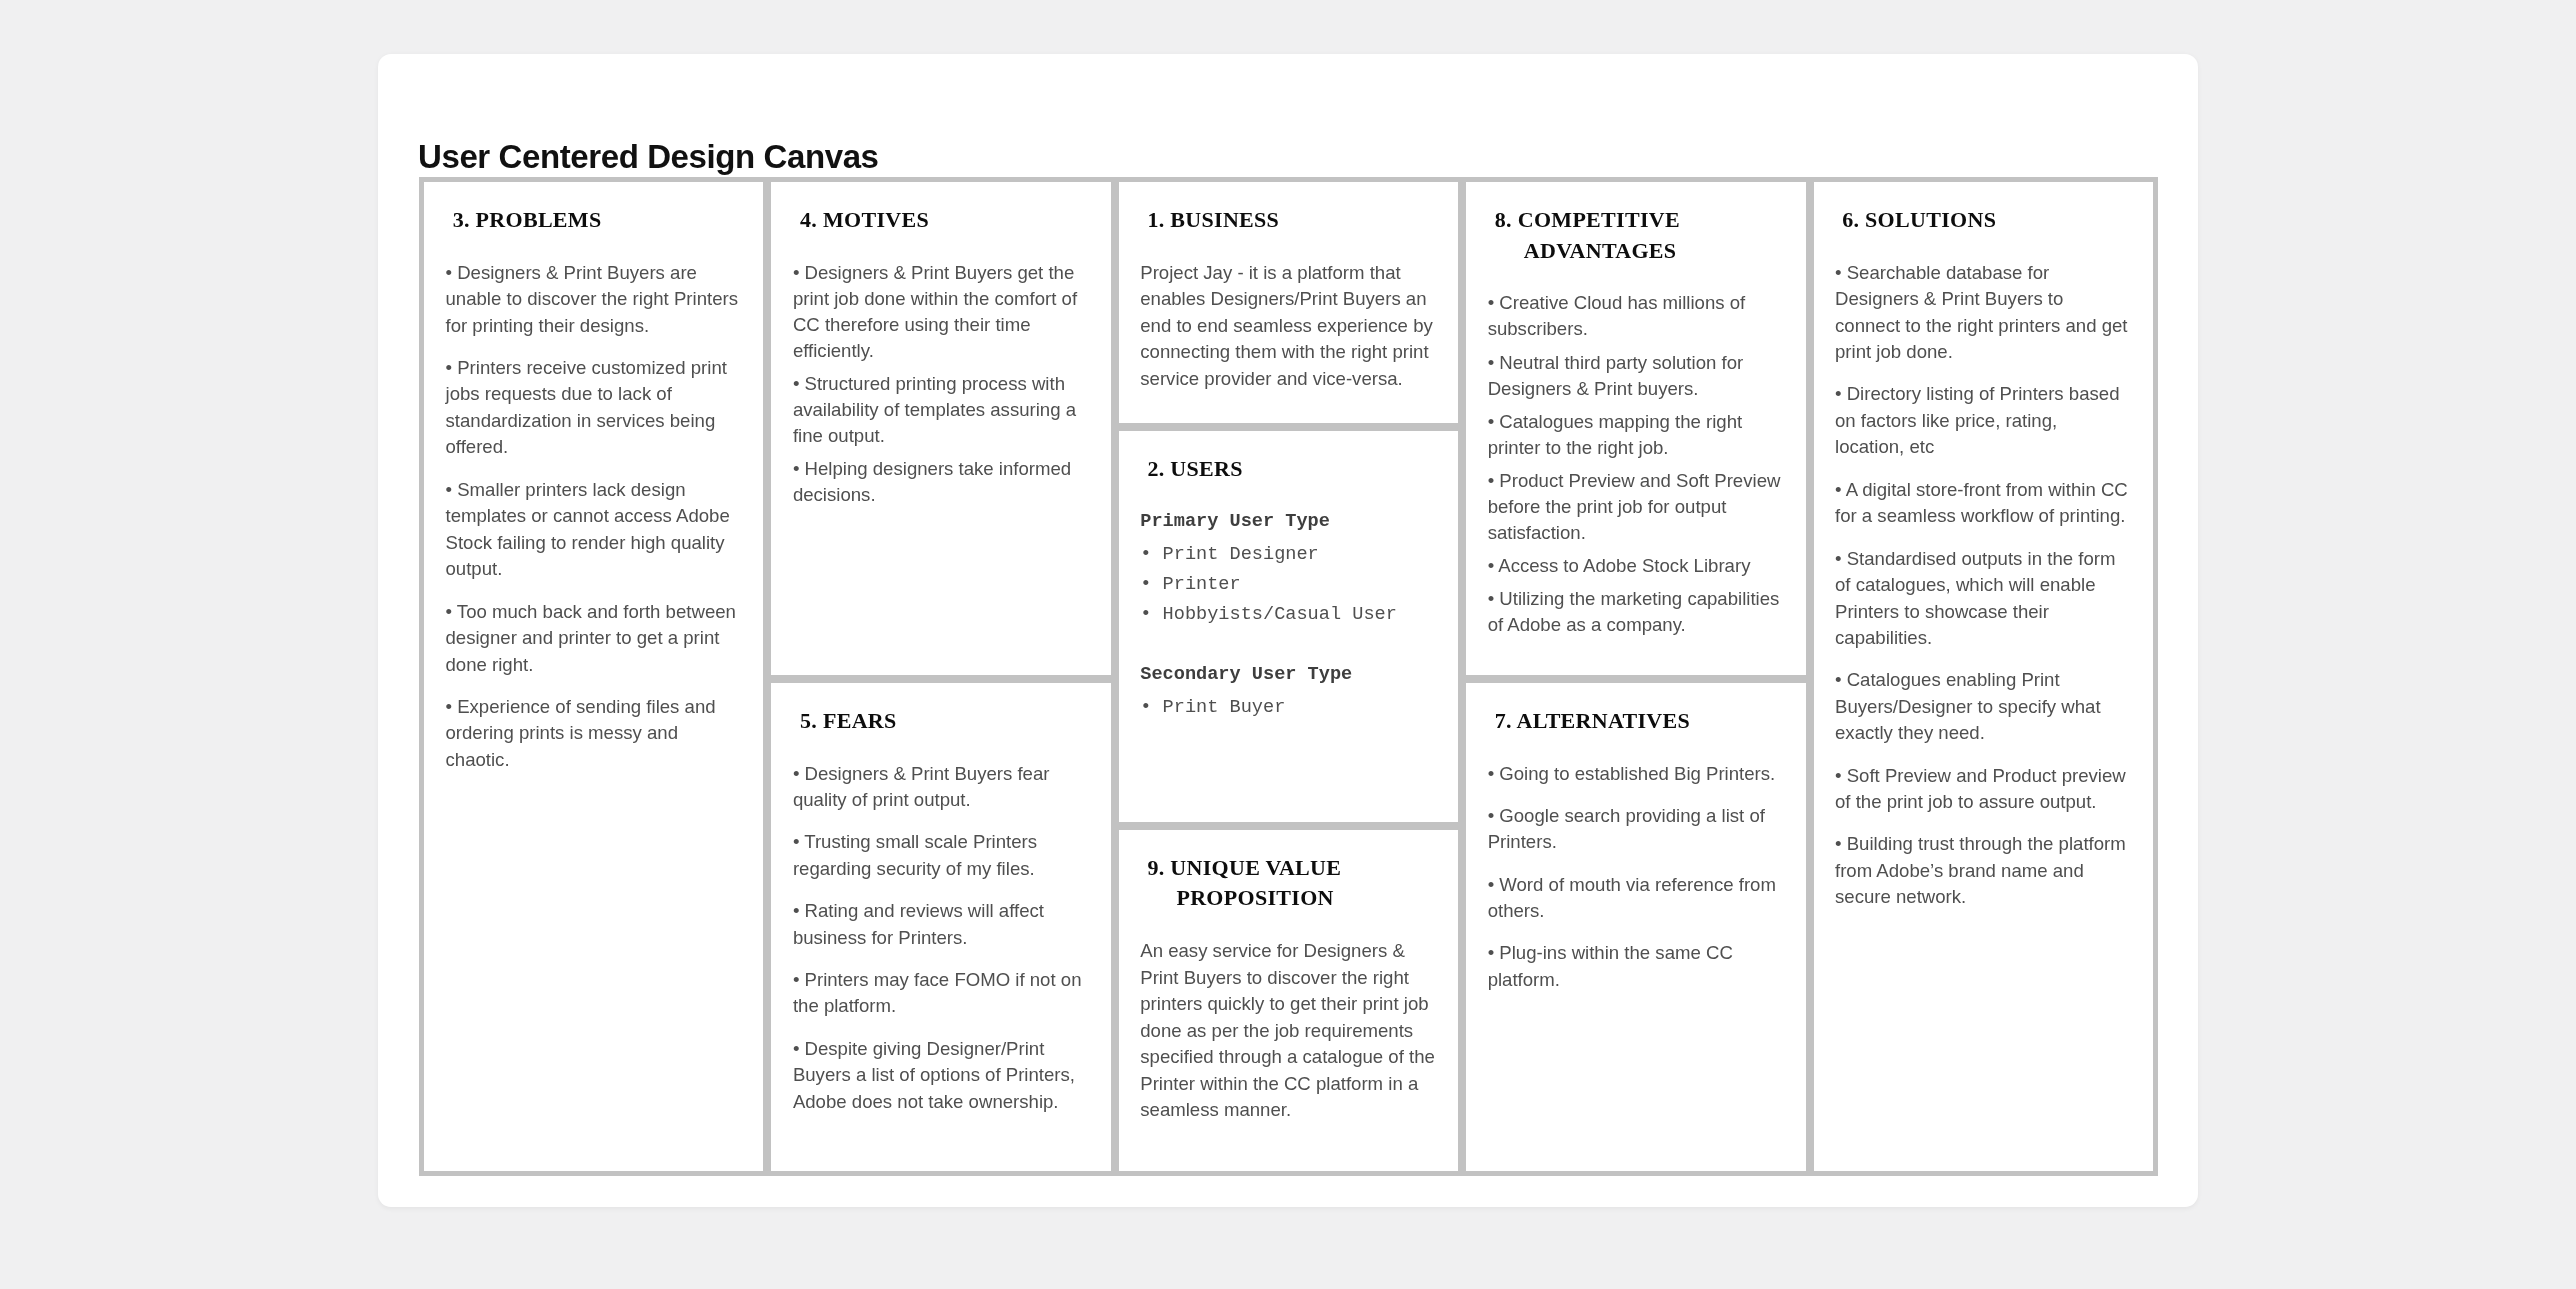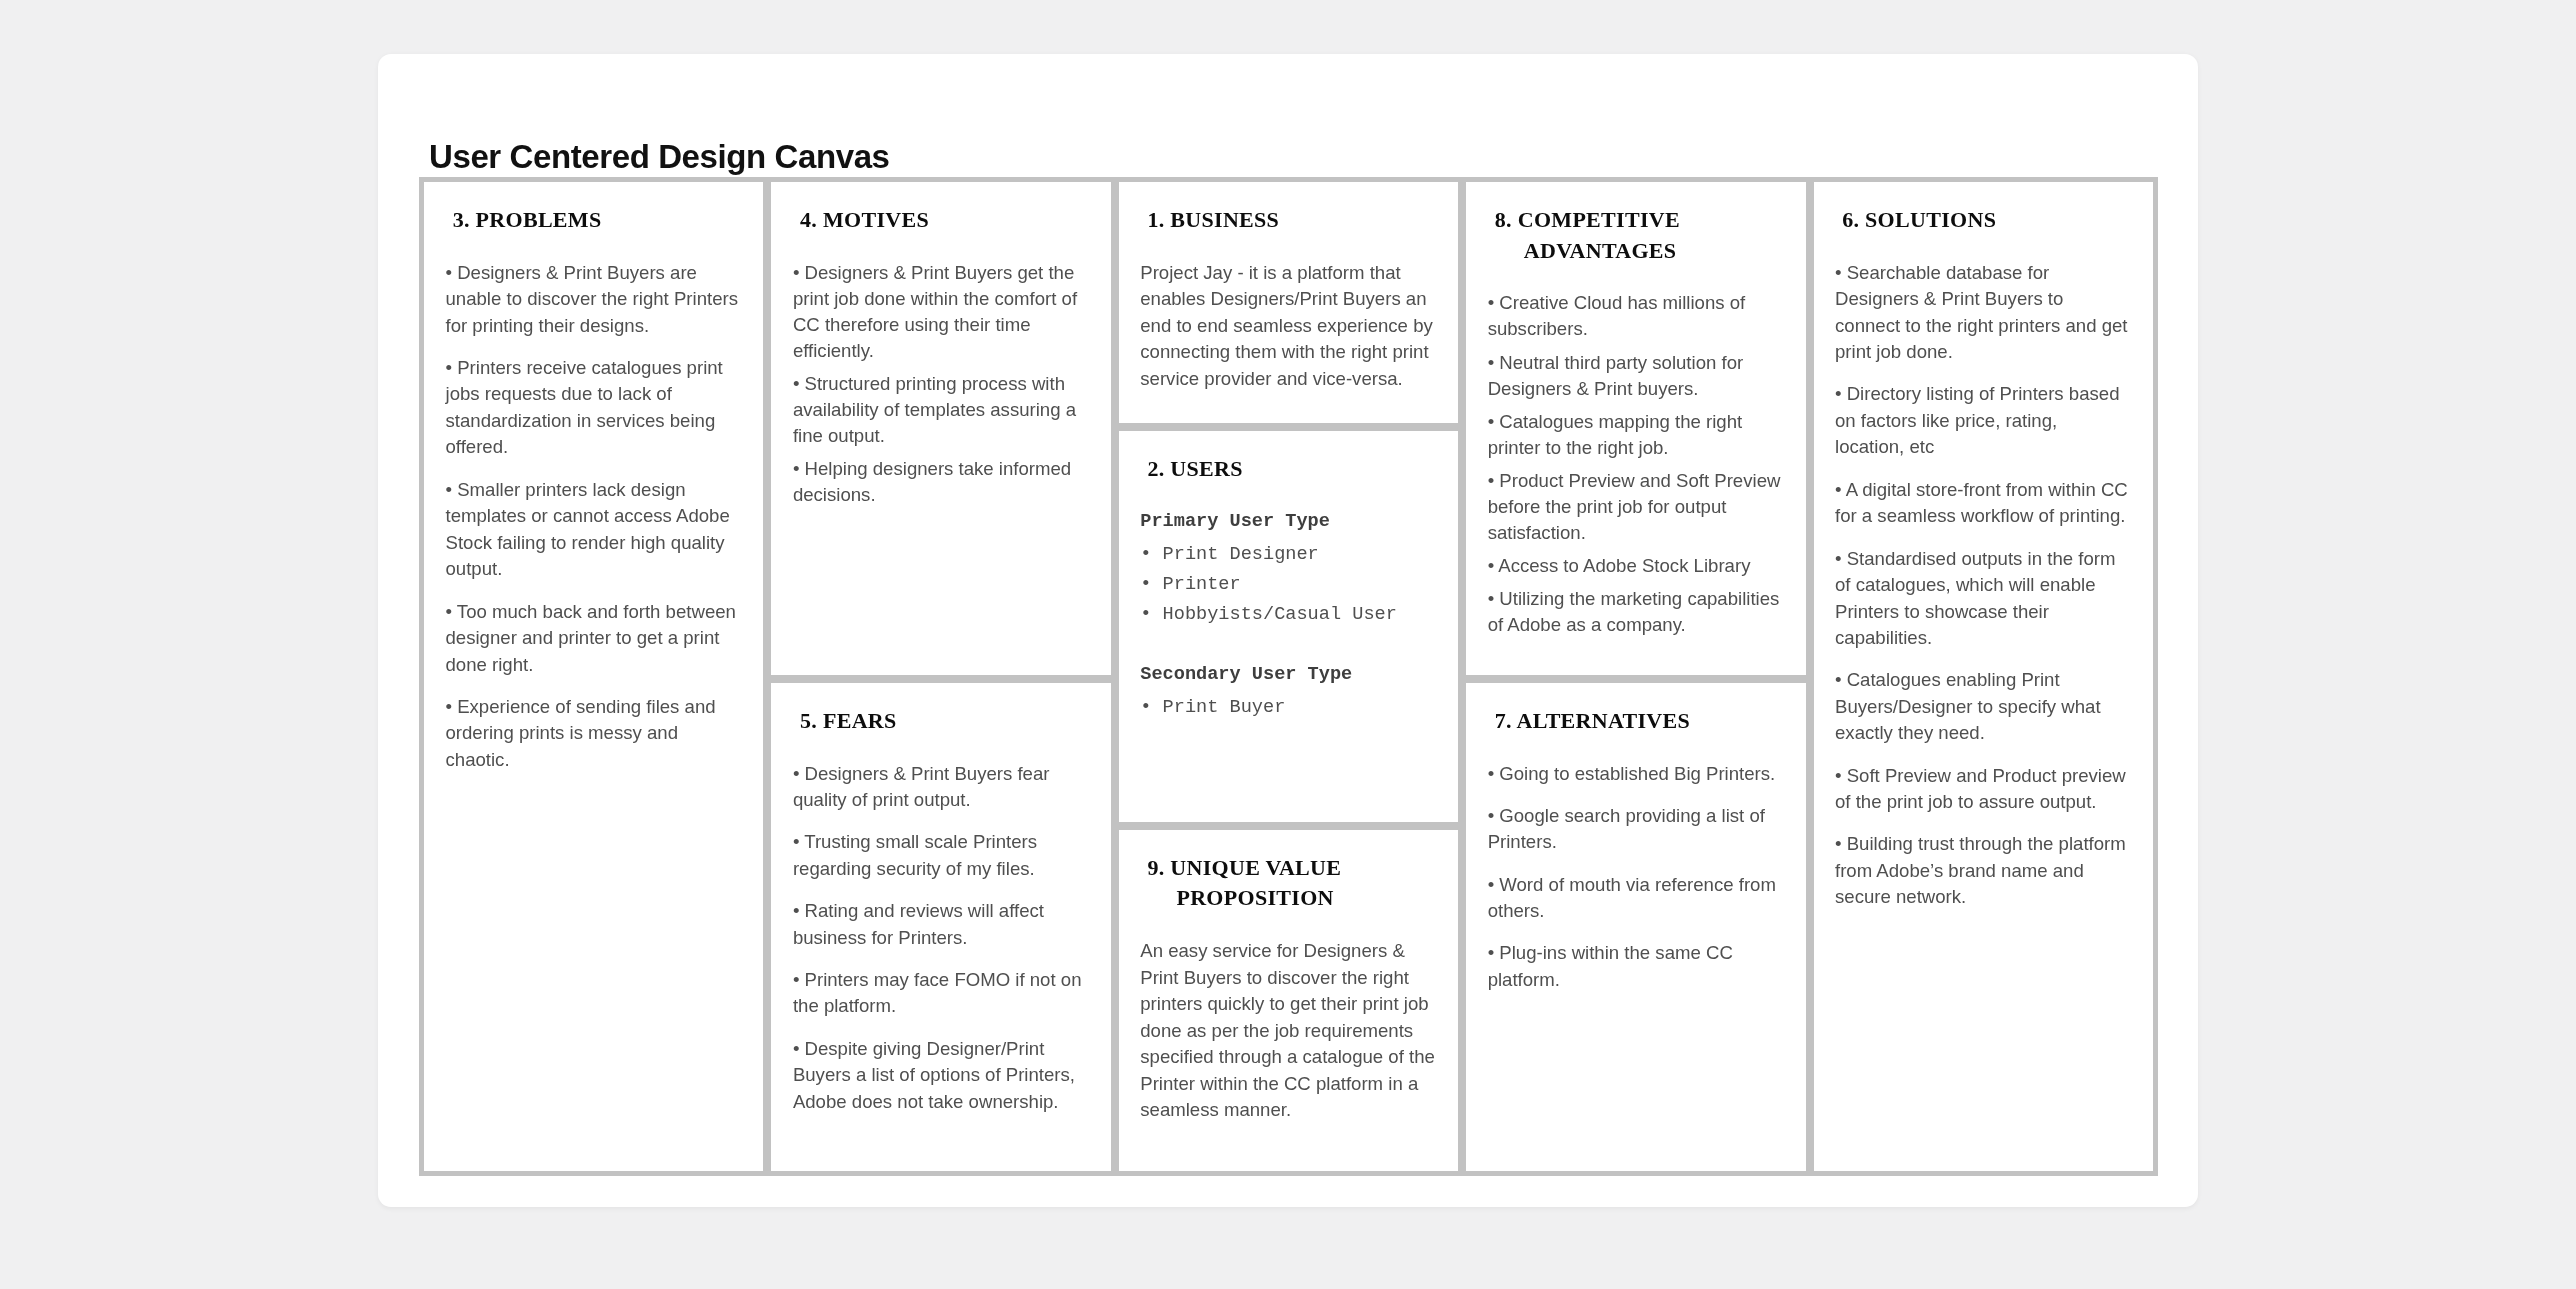--- a/index.html
+++ b/index.html
@@ -9,21 +9,21 @@
     font-family:"Liberation Sans","DejaVu Sans",sans-serif;
     overflow:hidden;position:relative;
   }
   .card{
     position:absolute;left:378px;top:54px;
     width:1820px;height:1153px;
     background:#ffffff;border-radius:13px;
     box-shadow:0 1.4px 5.7px rgba(0,0,0,0.05);
   }
   .page-title{
-    position:absolute;left:51px;top:85px;
+    position:absolute;left:40px;top:85px;
     margin:0;font-size:33px;font-weight:700;color:#111111;
     letter-spacing:-0.4px;line-height:1.1;
   }
   .canvas-grid{
     position:absolute;left:41px;top:123px;
     width:1739px;height:999px;
     background:#c2c2c2;
     box-sizing:border-box;padding:5px;
     display:flex;gap:7.9px;
   }
@@ -63,21 +63,21 @@
 
 <div class="card">
   <h1 class="page-title">User Centered Design Canvas</h1>
 
   <div class="canvas-grid">
 
     <div class="col">
       <section class="box full">
         <h2 class="box-title">3. PROBLEMS</h2>
         <p class="bullet">• Designers &amp; Print Buyers are unable to discover the right Printers for printing their designs.</p>
-        <p class="bullet">• Printers receive catalogues print jobs requests due to lack of standardization in services being offered.</p>
+        <p class="bullet">• Printers receive customized print jobs requests due to lack of standardization in services being offered.</p>
         <p class="bullet">• Smaller printers lack design templates or cannot access Adobe Stock failing to render high quality output.</p>
         <p class="bullet">• Too much back and forth between designer and printer to get a print done right.</p>
         <p class="bullet">• Experience of sending files and ordering prints is messy and chaotic.</p>
       </section>
     </div>
 
     <div class="col">
       <section class="box h688 compact">
         <h2 class="box-title">4. MOTIVES</h2>
         <p class="bullet">• Designers &amp; Print Buyers get the print job done within the comfort of CC therefore using their time efficiently.</p>

